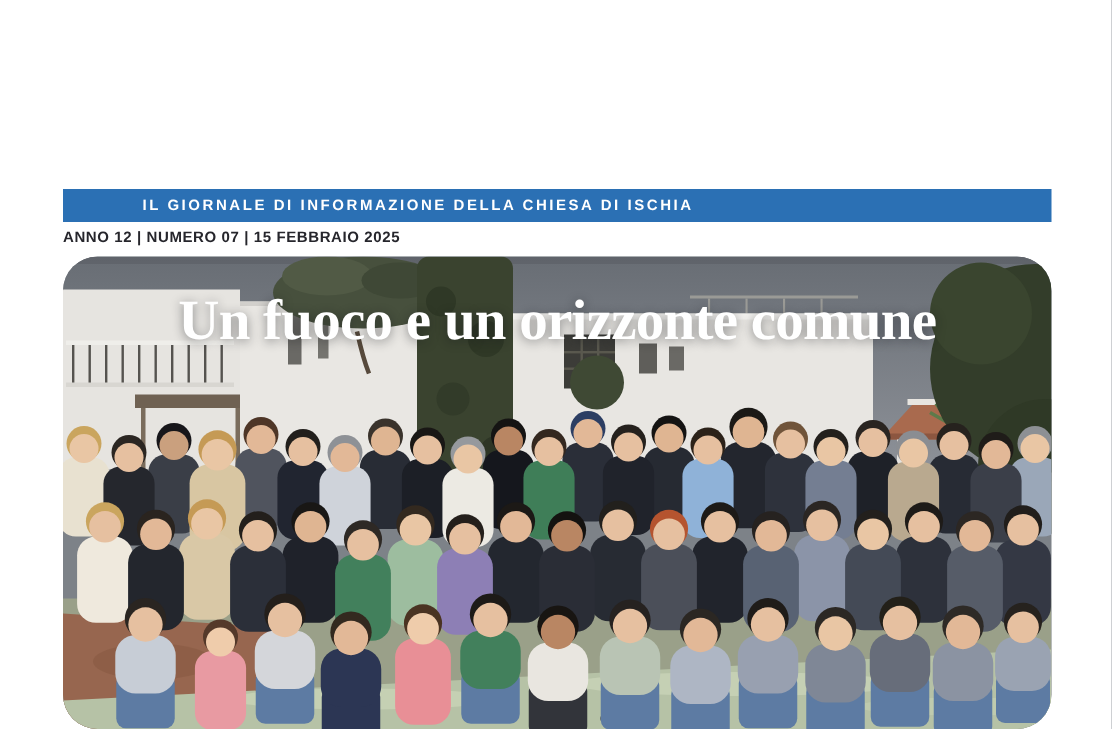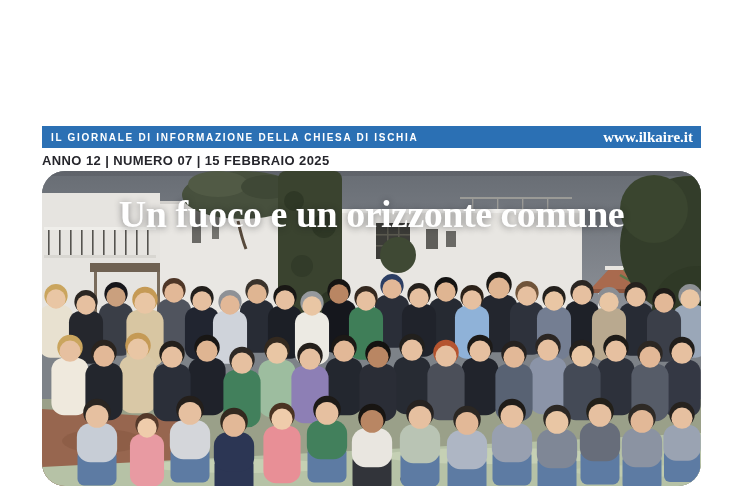--- a/index.html
+++ b/index.html
@@ -15,28 +15,28 @@
     font-family:"DejaVu Serif",serif;font-size:132px;letter-spacing:-0.05em;
     color:#2b70b4;z-index:3;white-space:nowrap;
   }
   .bluebar{
     position:absolute;left:42px;top:126px;width:659px;height:22px;
     background:#2b70b4;z-index:2;display:flex;align-items:center;
     justify-content:space-between;box-sizing:border-box;padding:0 8px 0 9px;
   }
   .tagline{
     color:#ffffff;font-size:10px;font-weight:bold;letter-spacing:1.7px;
-    white-space:nowrap;padding-top:1px;
+    white-space:nowrap;padding-top:1px;margin-left:44px;
   }
   .site-url{
     color:#ffffff;font-family:"Liberation Serif",serif;font-weight:bold;
     font-size:15px;white-space:nowrap;
   }
   .issue-line{
-    position:absolute;left:42px;top:153px;color:#26262c;font-size:13px;
+    position:absolute;left:42px;top:153px;color:#26262c;font-size:10px;
     font-weight:bold;letter-spacing:0.4px;white-space:nowrap;
   }
 
   
   .photo{
     position:absolute;left:42px;top:171px;width:659px;height:315px;
     overflow:hidden;background:#7d8288;border-radius:23px;
   }
   .photo svg{display:block;}
   .headline{
@@ -47,21 +47,20 @@
   }
 </style>
 </head>
 <body>
 
 <div class="page">
 
 
   <div class="bluebar" style="background: rgb(43, 112, 180);">
     <span class="tagline">IL GIORNALE DI INFORMAZIONE DELLA CHIESA DI ISCHIA</span>
-    <span class="site-url">www.ilkaire.it</span>
   </div>
 
   <div class="issue-line">ANNO 12 | NUMERO 07 | 15 FEBBRAIO 2025</div>
 
   <div class="photo">
     <svg width="659" height="315" viewBox="0 0 659 315">
       <defs>
         <linearGradient id="skyGrad" x1="0" y1="0" x2="0" y2="1">
           <stop offset="0" stop-color="#686d74"></stop>
           <stop offset="1" stop-color="#8f939a"></stop>

